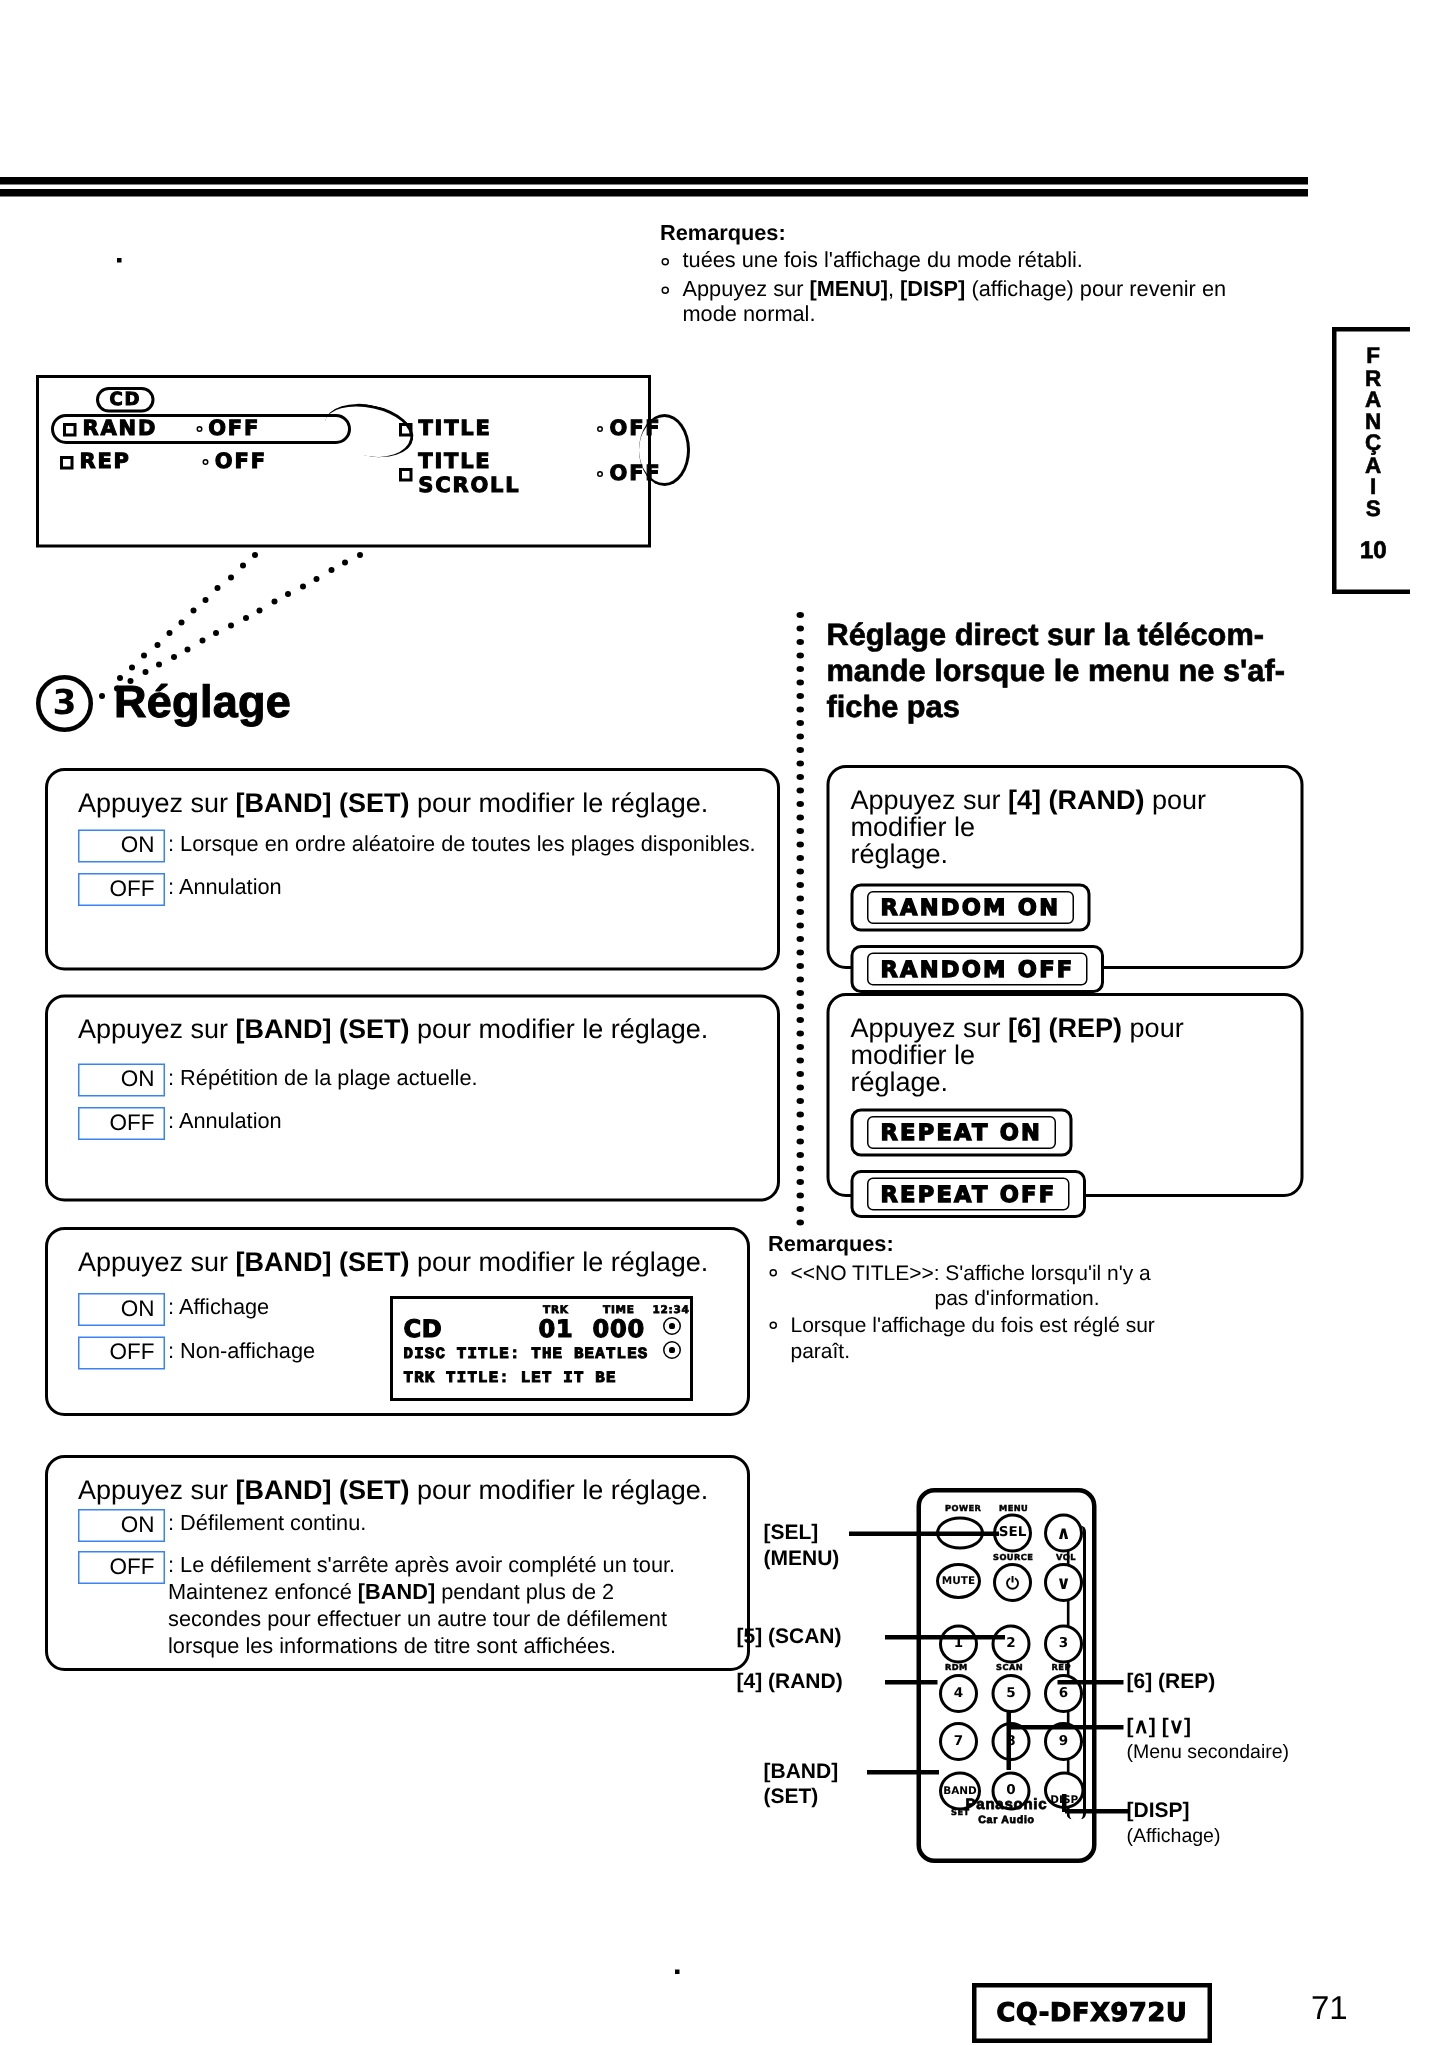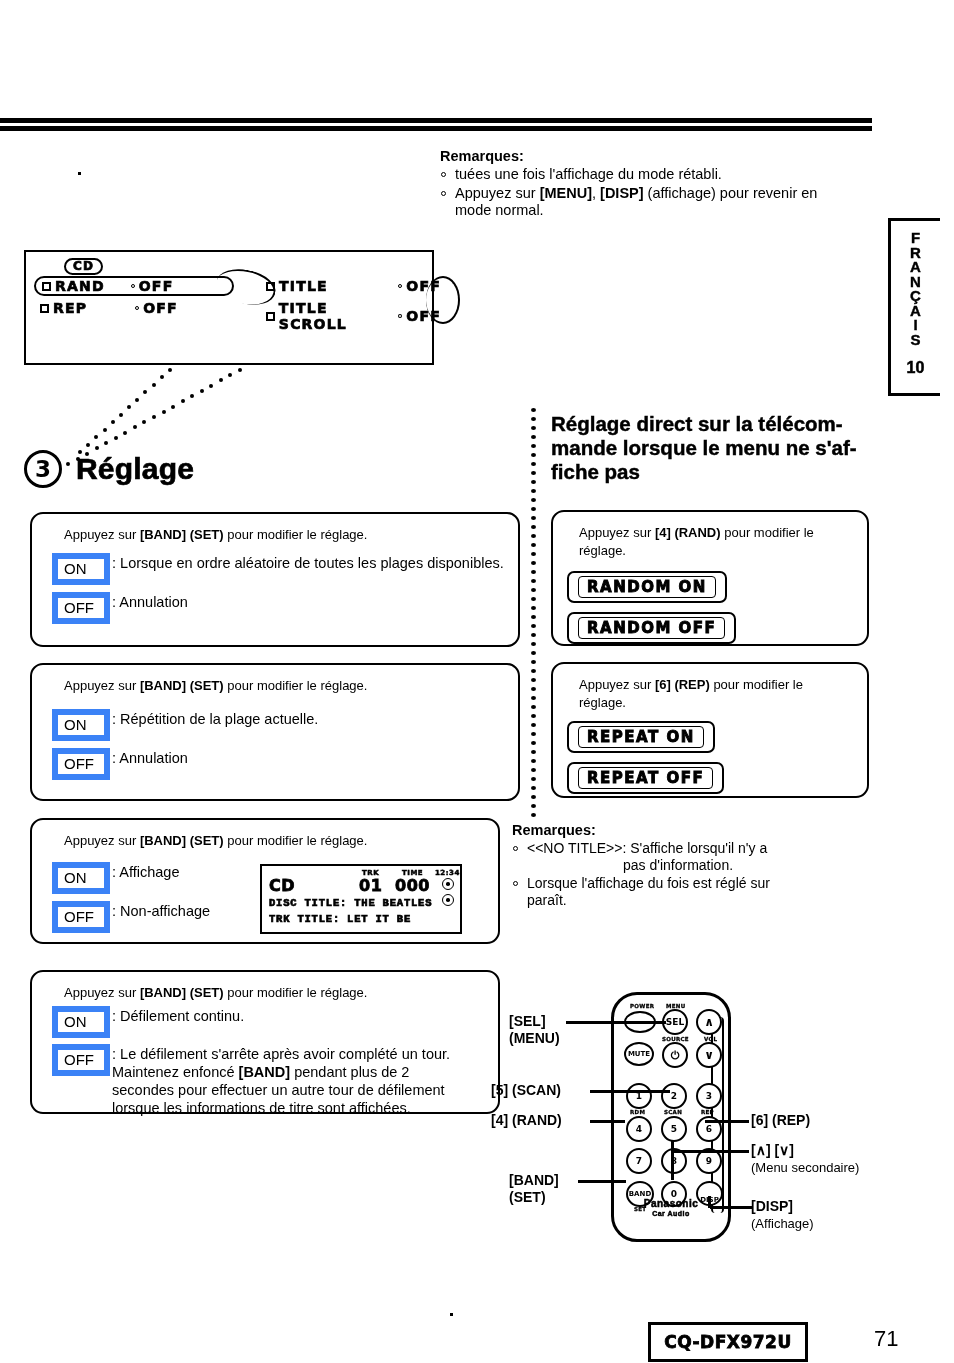--- a/index.html
+++ b/index.html
@@ -107,26 +107,26 @@
   #sec3-title{
     margin-left:14px;font-weight:bold;font-size:30px;letter-spacing:0.2px;
     -webkit-text-stroke:0.7px #000;
   }
 
   
   .rbox{
     border:2.5px solid #000;border-radius:13px;box-sizing:border-box;
     background:#fff;padding:12px 14px 12px 20px;
   }
-  .press-line{font-size:13px;line-height:18px;margin-bottom:9px;margin-left:12px;}
+  .press-line{font-size:18px;line-height:18px;margin-bottom:9px;}
   .press-line b{font-weight:bold;}
   .opt{display:flex;align-items:flex-start;margin-top:7px;}
   .optbox{
-    border:6px solid #3b82f6;min-width:58px;padding:1px 6px;
-    text-align:left;font-size:15px;font-weight:normal;line-height:18px;
+    border:1px solid #3b82f6;min-width:58px;padding:1px 6px;
+    text-align:right;font-size:15px;font-weight:normal;line-height:18px;
     box-sizing:border-box;flex:none;
   }
   .optdesc{margin-left:2px;font-size:14.5px;line-height:18px;padding-top:1px;}
   .optdesc .jt{text-align:justify;}
 
   
   #box-rand{left:30px;top:512px;width:490px;height:135px;}
   #box-rep{left:30px;top:663px;width:490px;height:138px;}
   #box-title{left:30px;top:818px;width:470px;height:126px;}
   #box-scroll{left:30px;top:970px;width:470px;height:144px;}
@@ -181,21 +181,21 @@
   .eye:after{content:"";position:absolute;left:3.2px;top:3.2px;width:3.5px;height:3.5px;
     background:#000;border-radius:50%;}
 
   
   #vdiv{left:531px;top:408px;width:5px;height:412px;}
   #vdiv i{position:absolute;left:0;width:5px;height:4px;background:#000;border-radius:50%;}
 
   
   #remote{
     left:611px;top:992px;width:120px;height:250px;
-    border:3px solid #000;border-radius:26px;box-sizing:border-box;background:#fff;padding-left:16px;
+    border:3px solid #000;border-radius:12px;box-sizing:border-box;background:#fff;padding-left:16px;
   }
   #remote .shade{
     position:absolute;right:4px;top:22px;width:9px;height:196px;
     border-left:2px solid #000;border-right:2px solid #000;border-radius:4px;
   }
   .rbtn{
     position:absolute;border:2.2px solid #000;border-radius:50%;
     box-sizing:border-box;display:flex;align-items:center;justify-content:center;
     font-family:"DejaVu Sans", sans-serif;font-weight:bold;font-size:9px;
     background:#fff;

